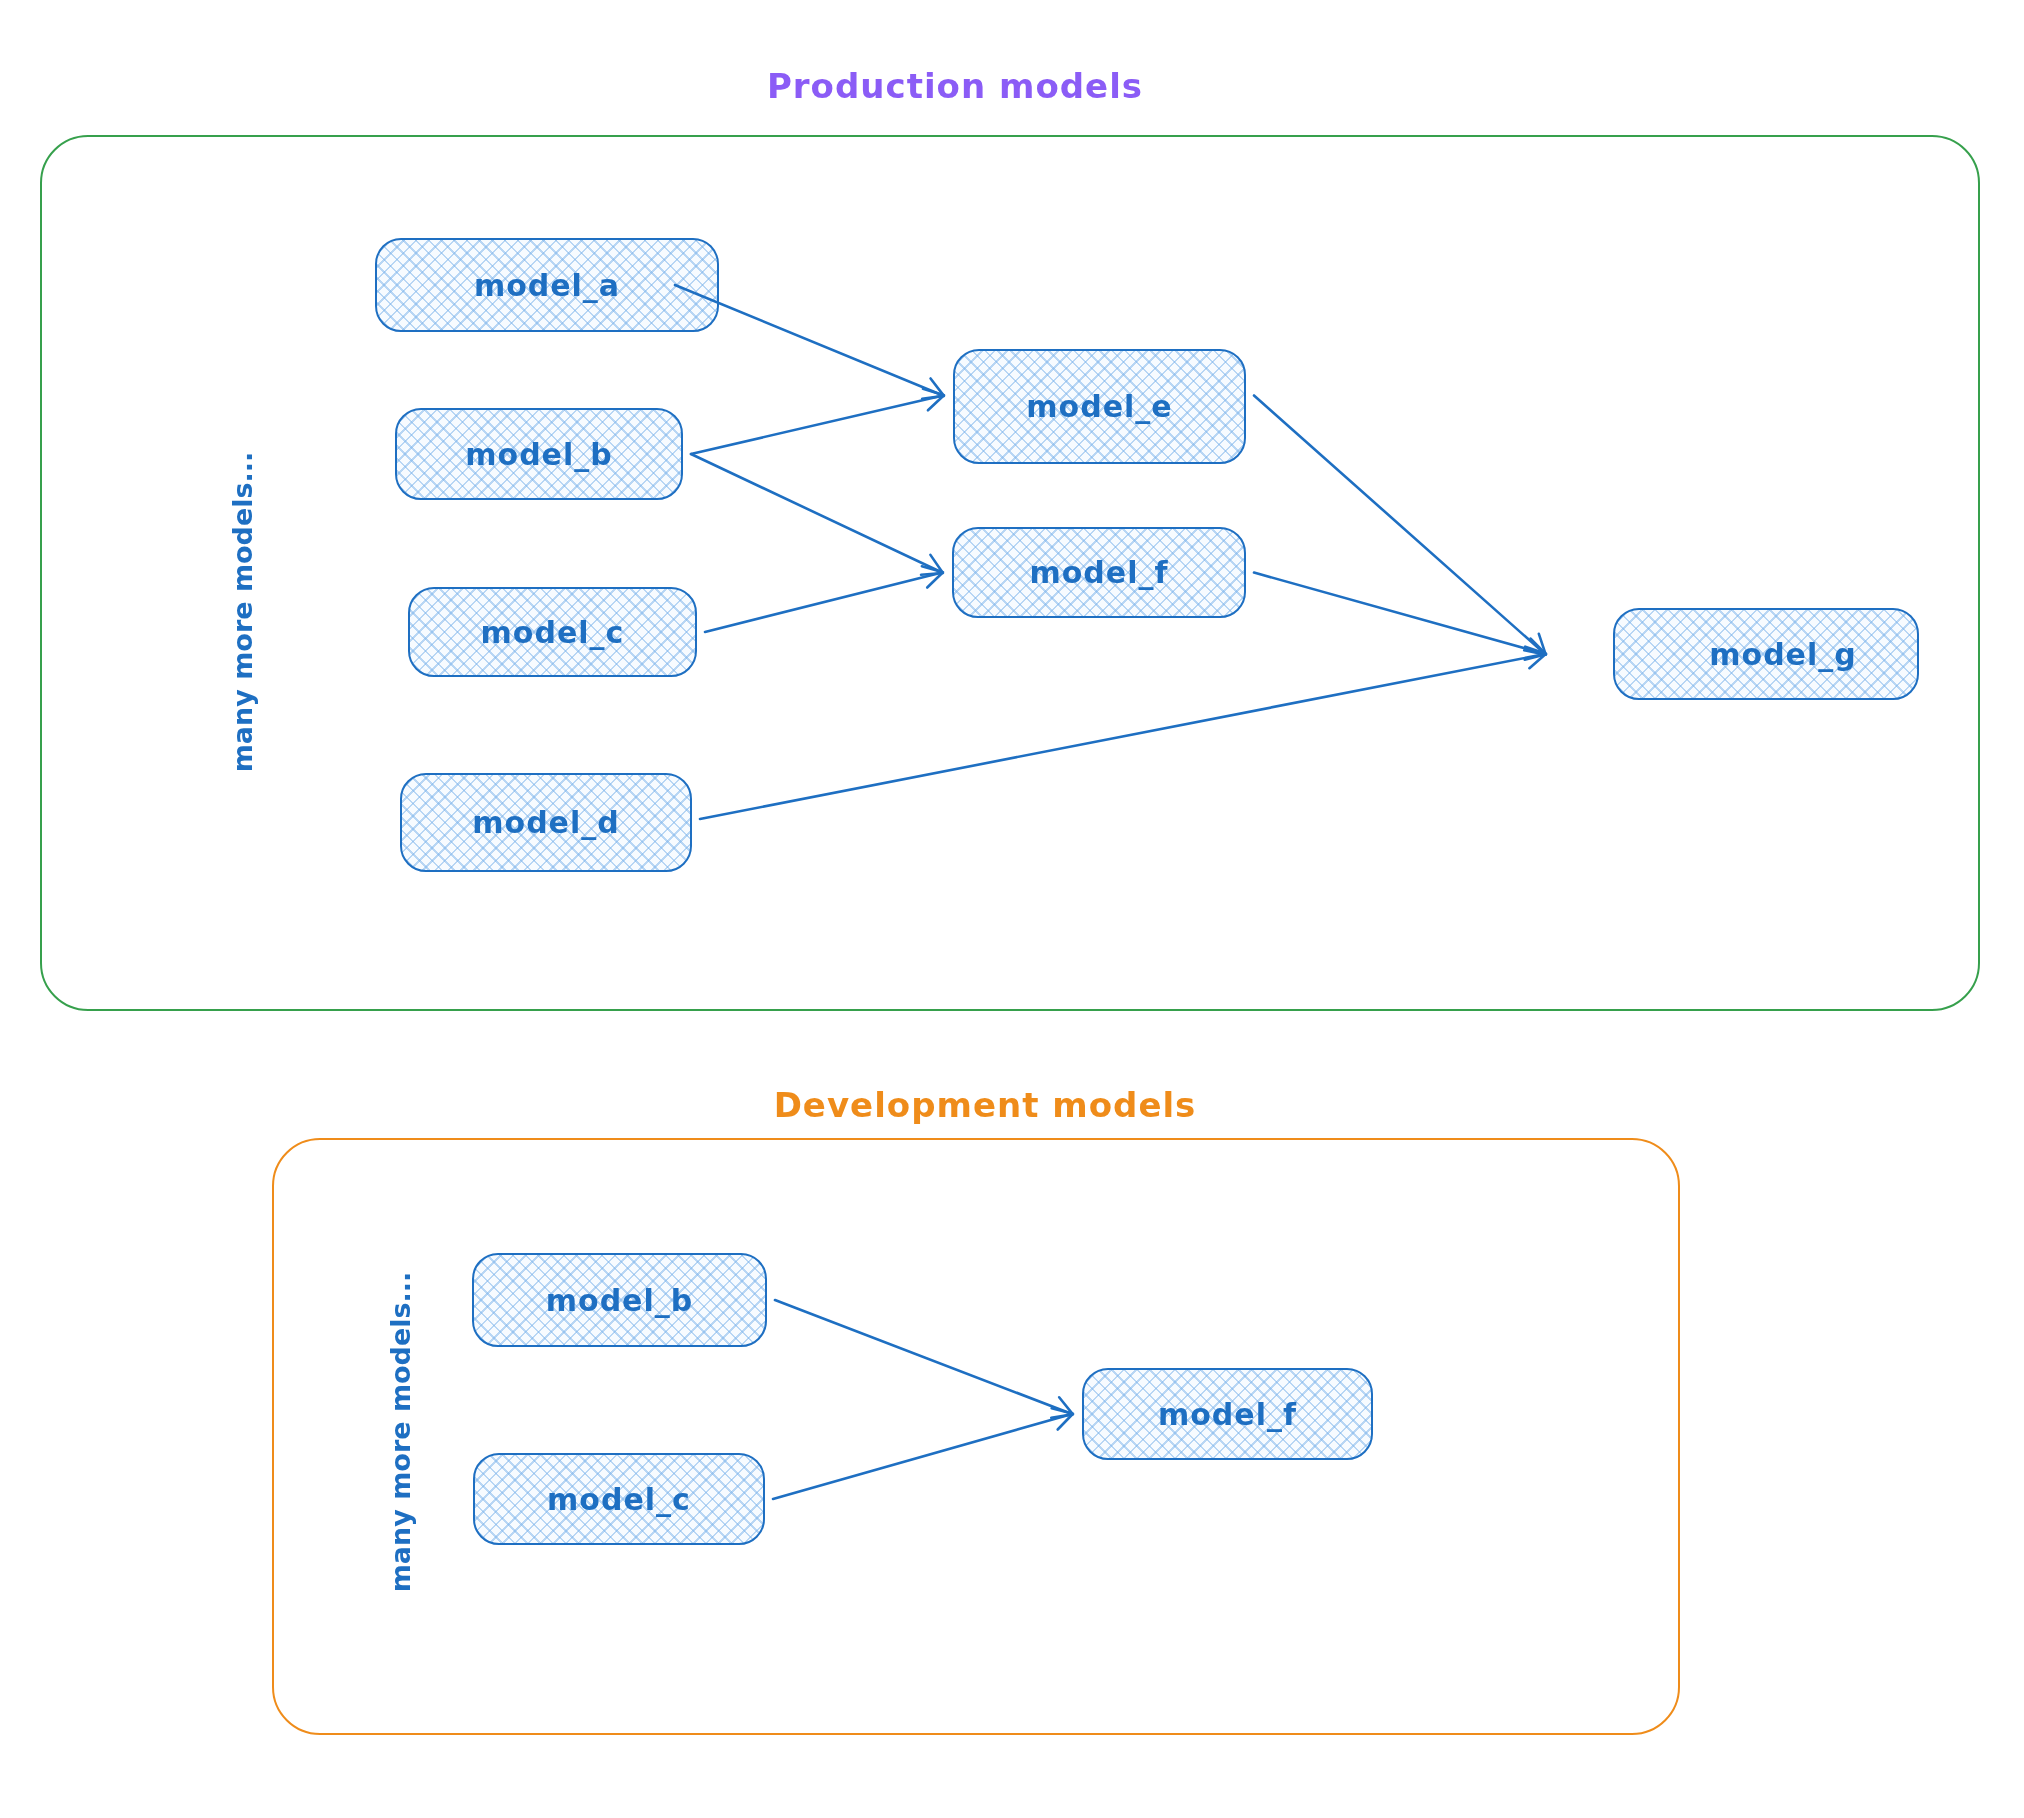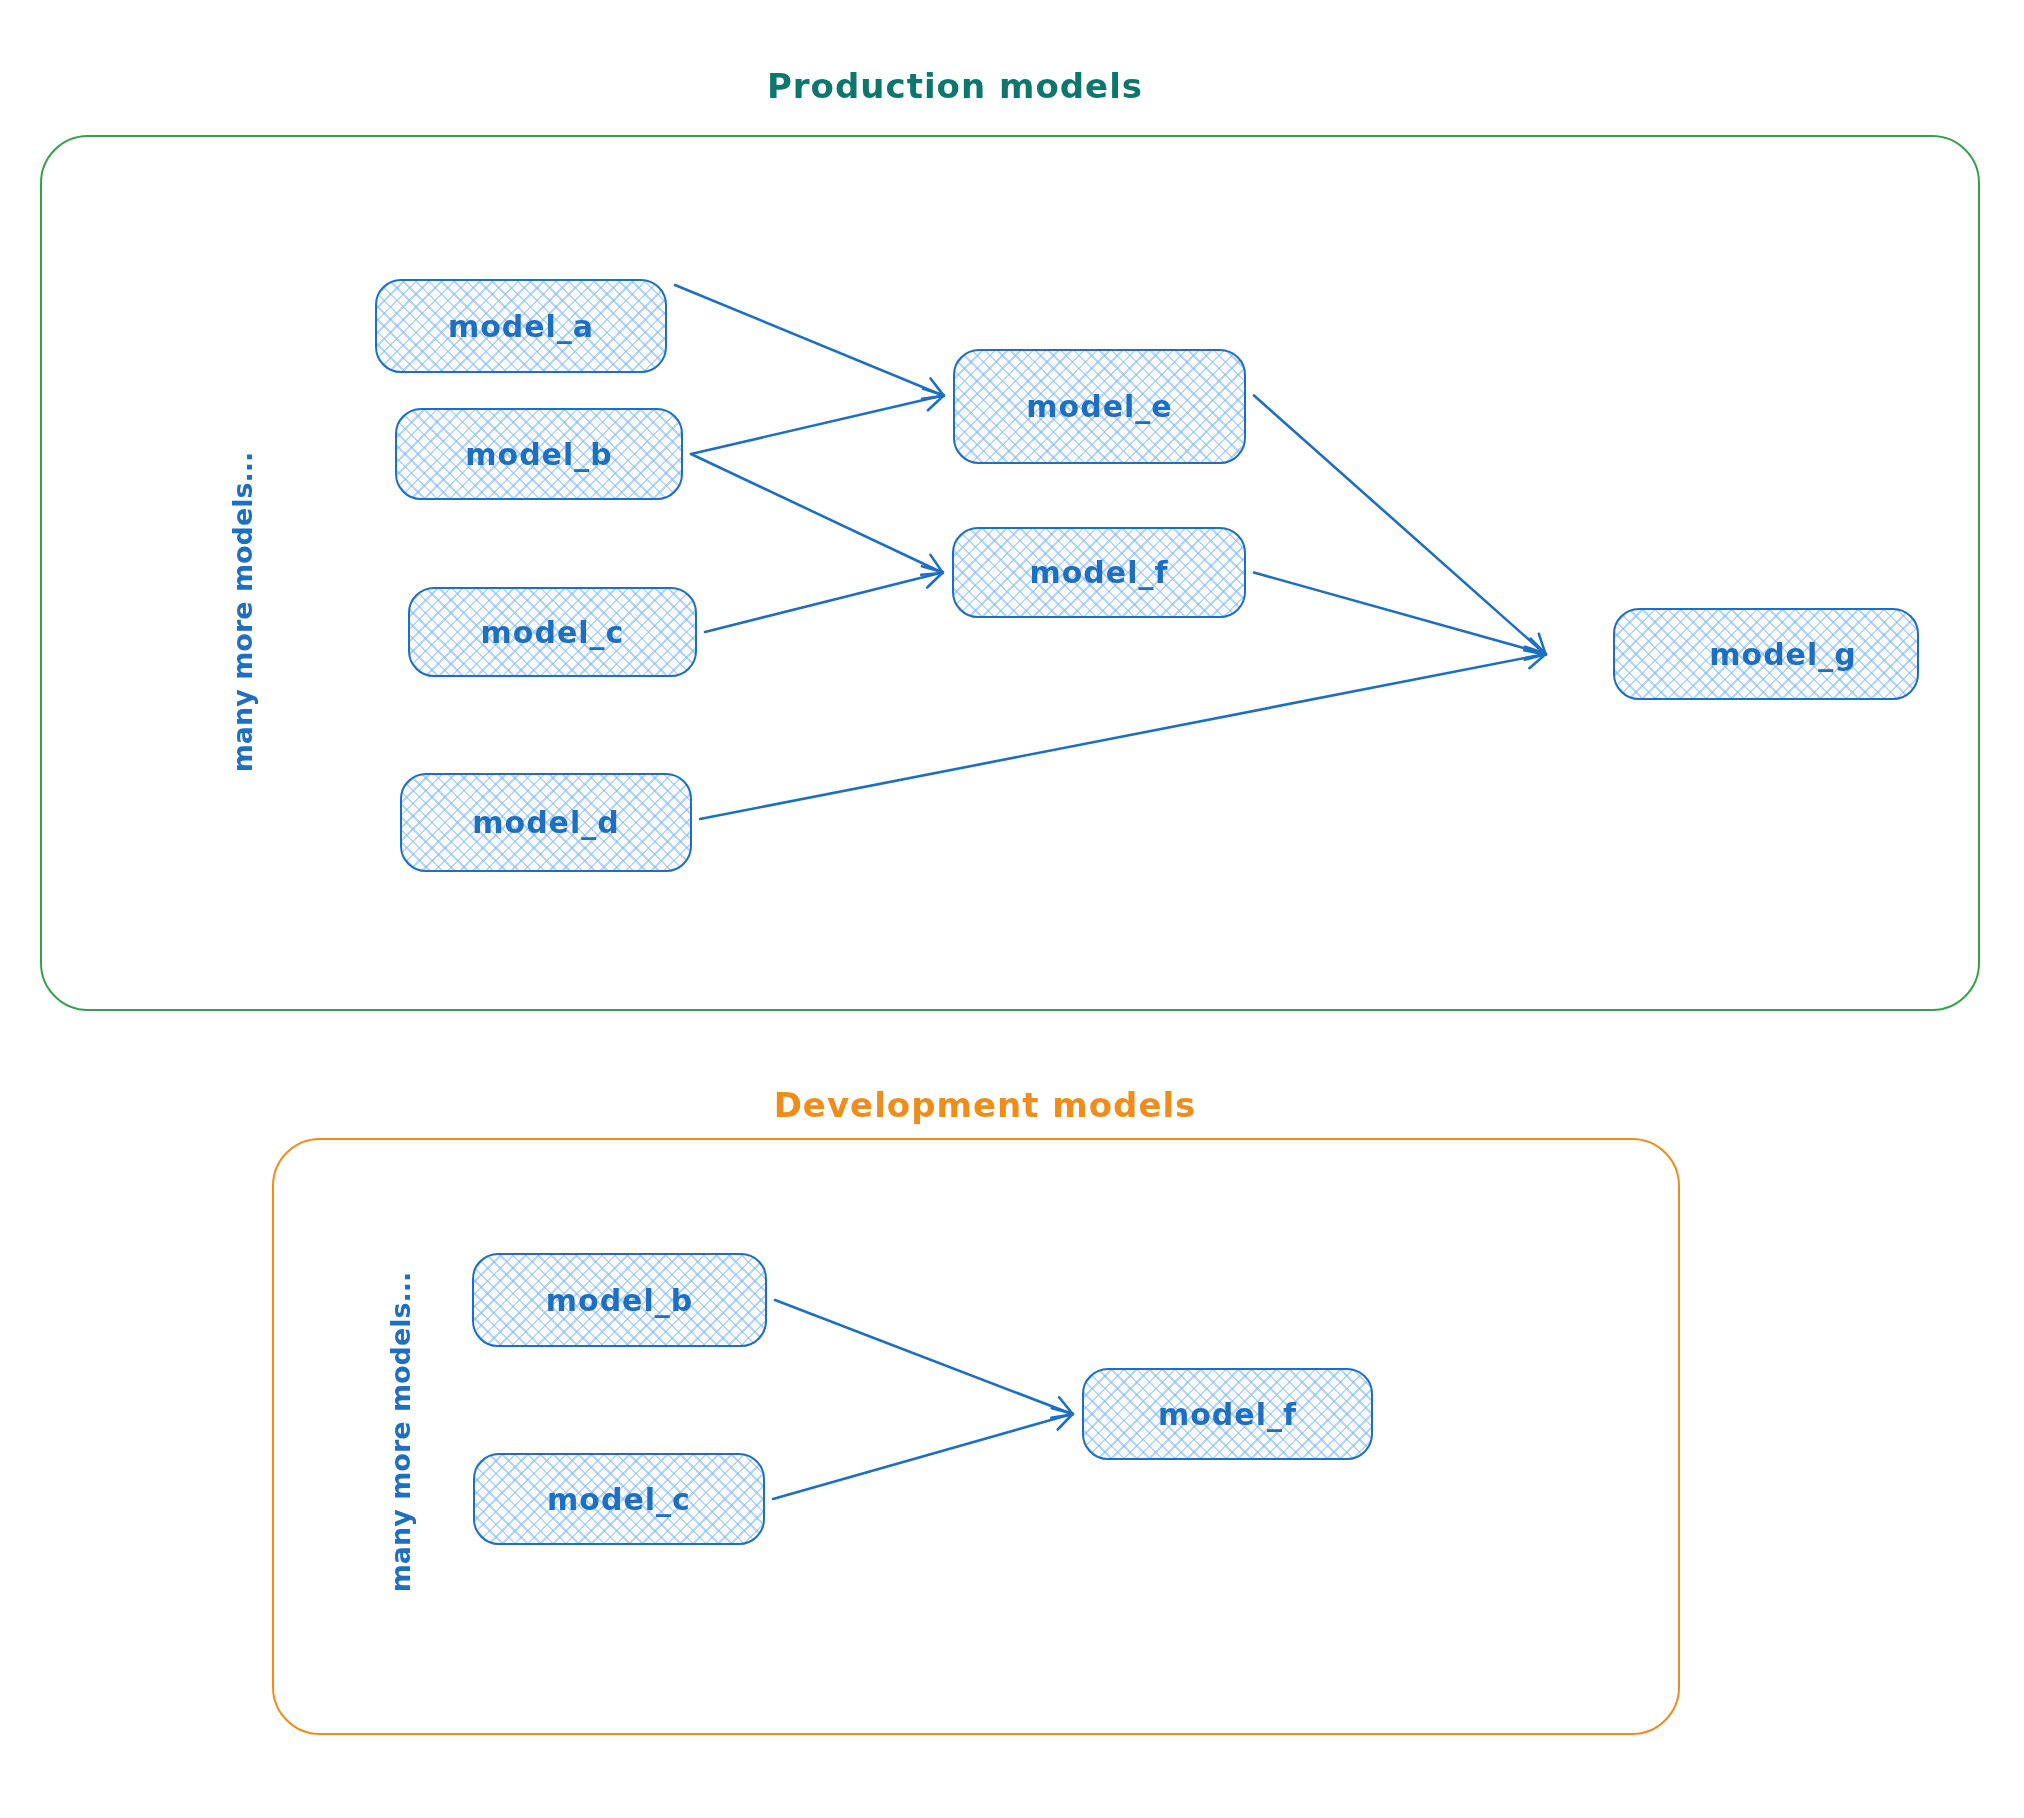--- a/index.html
+++ b/index.html
@@ -21,21 +21,21 @@
   .frame-development { border: 2.5px solid #ef8c1a; }
 
   .section-title {
     position: absolute;
     transform: translateX(-50%);
     font-size: 34px;
     font-weight: 600;
     letter-spacing: 1px;
     white-space: nowrap;
   }
-  .title-production { color: #0f766e; }
+  .title-production { color: #8b5cf6; }
   .title-development { color: #ef8c1a; }
 
   .side-label {
     position: absolute;
     transform: translate(-50%, -50%) rotate(-90deg);
     font-size: 27px;
     font-weight: 600;
     color: #1e6fc2;
     white-space: nowrap;
   }
@@ -71,21 +71,21 @@
 <body>
 
 <div id="canvas">
 
   <div class="section-title title-production" style="left:955px; top:66px;">Production models</div>
 
   <div class="frame frame-production" style="left:40px; top:135px; width:1936px; height:872px;"></div>
 
   <div class="side-label" style="left:242px; top:612px;">many more models...</div>
 
-  <div class="node" style="left:375px; top:238px; width:292px; height:94px;margin-top:41px;">
+  <div class="node" style="left:375px; top:238px; width:344px; height:94px;">
     <span class="node-label">model_a</span>
   </div>
 
   <div class="node" style="left:395px; top:408px; width:288px; height:92px;">
     <span class="node-label">model_b</span>
   </div>
 
   <div class="node" style="left:408px; top:587px; width:289px; height:90px;">
     <span class="node-label">model_c</span>
   </div>

